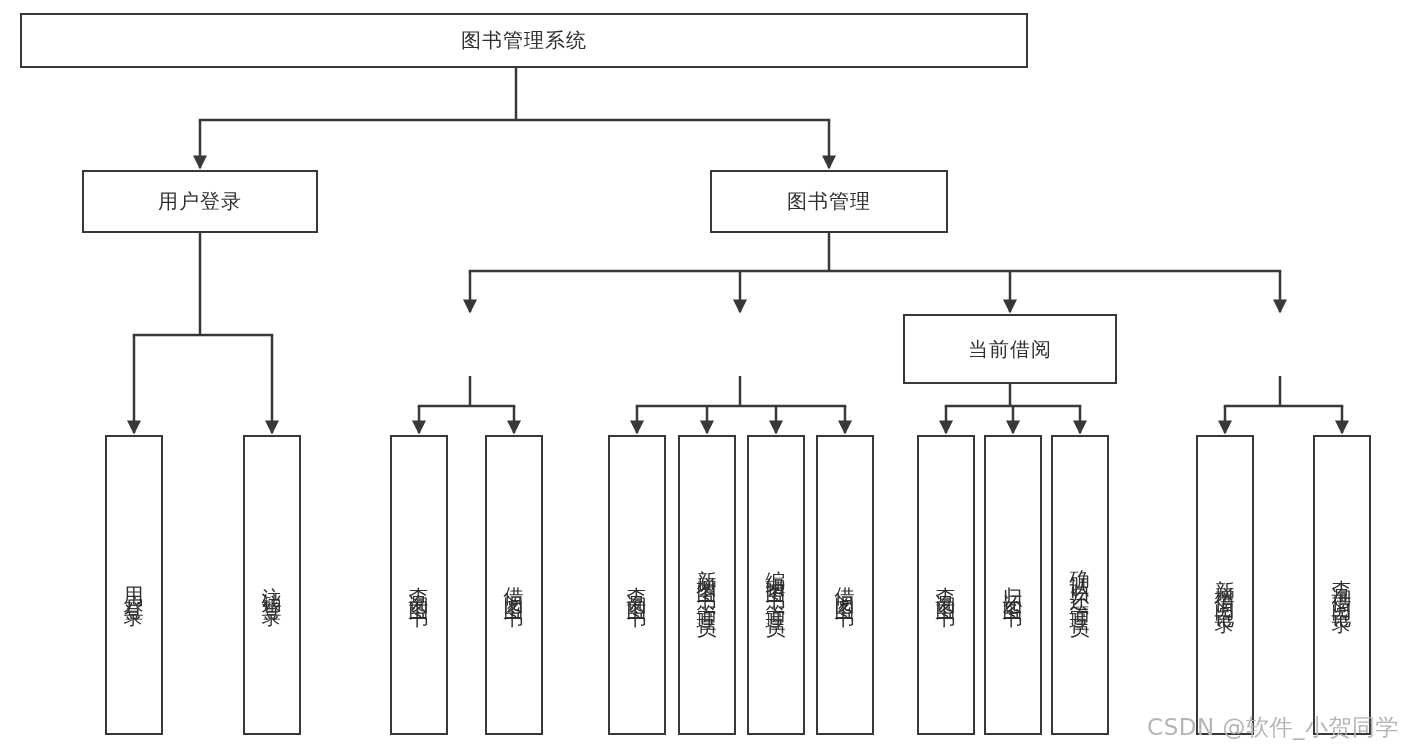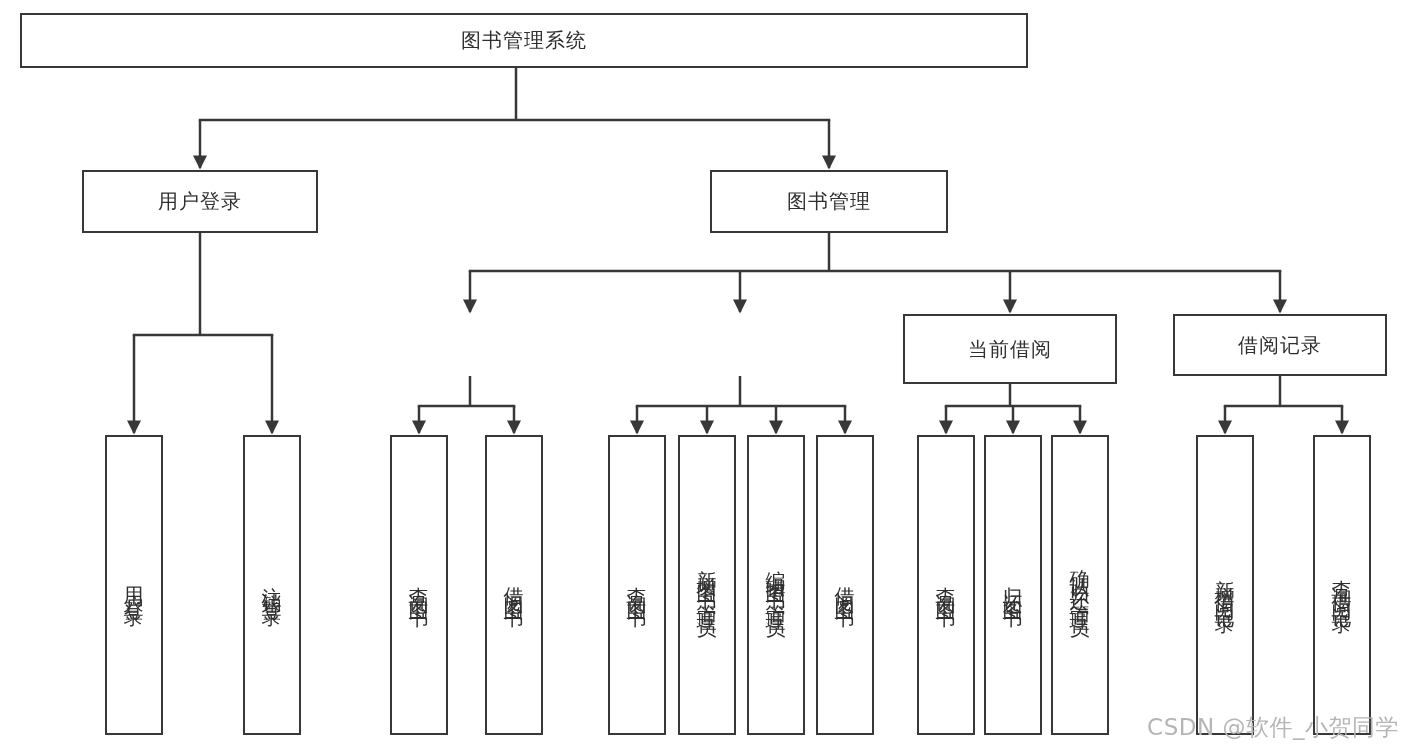--- a/index.html
+++ b/index.html
@@ -93,23 +93,20 @@
   <div class="hnode" style="left:82px;top:170px;width:236px;height:63px;">
     <span>用户登录</span>
   </div>
   <div class="hnode" style="left:710px;top:170px;width:238px;height:63px;">
     <span>图书管理</span>
   </div>
 
   <div class="hnode" style="left:903px;top:314px;width:214px;height:70px;">
     <span>当前借阅</span>
   </div>
-  <div class="hnode" style="left:1173px;top:314px;width:214px;height:62px;">
-    <span>借阅记录</span>
-  </div>
 
   <div class="vnode" style="left:105px;top:435px;width:58px;height:300px;">
     <span class="vtext">用户登录</span>
   </div>
   <div class="vnode" style="left:243px;top:435px;width:58px;height:300px;">
     <span class="vtext">注销登录</span>
   </div>
 
   <div class="vnode" style="left:390px;top:435px;width:58px;height:300px;">
     <span class="vtext">查询图书</span>

